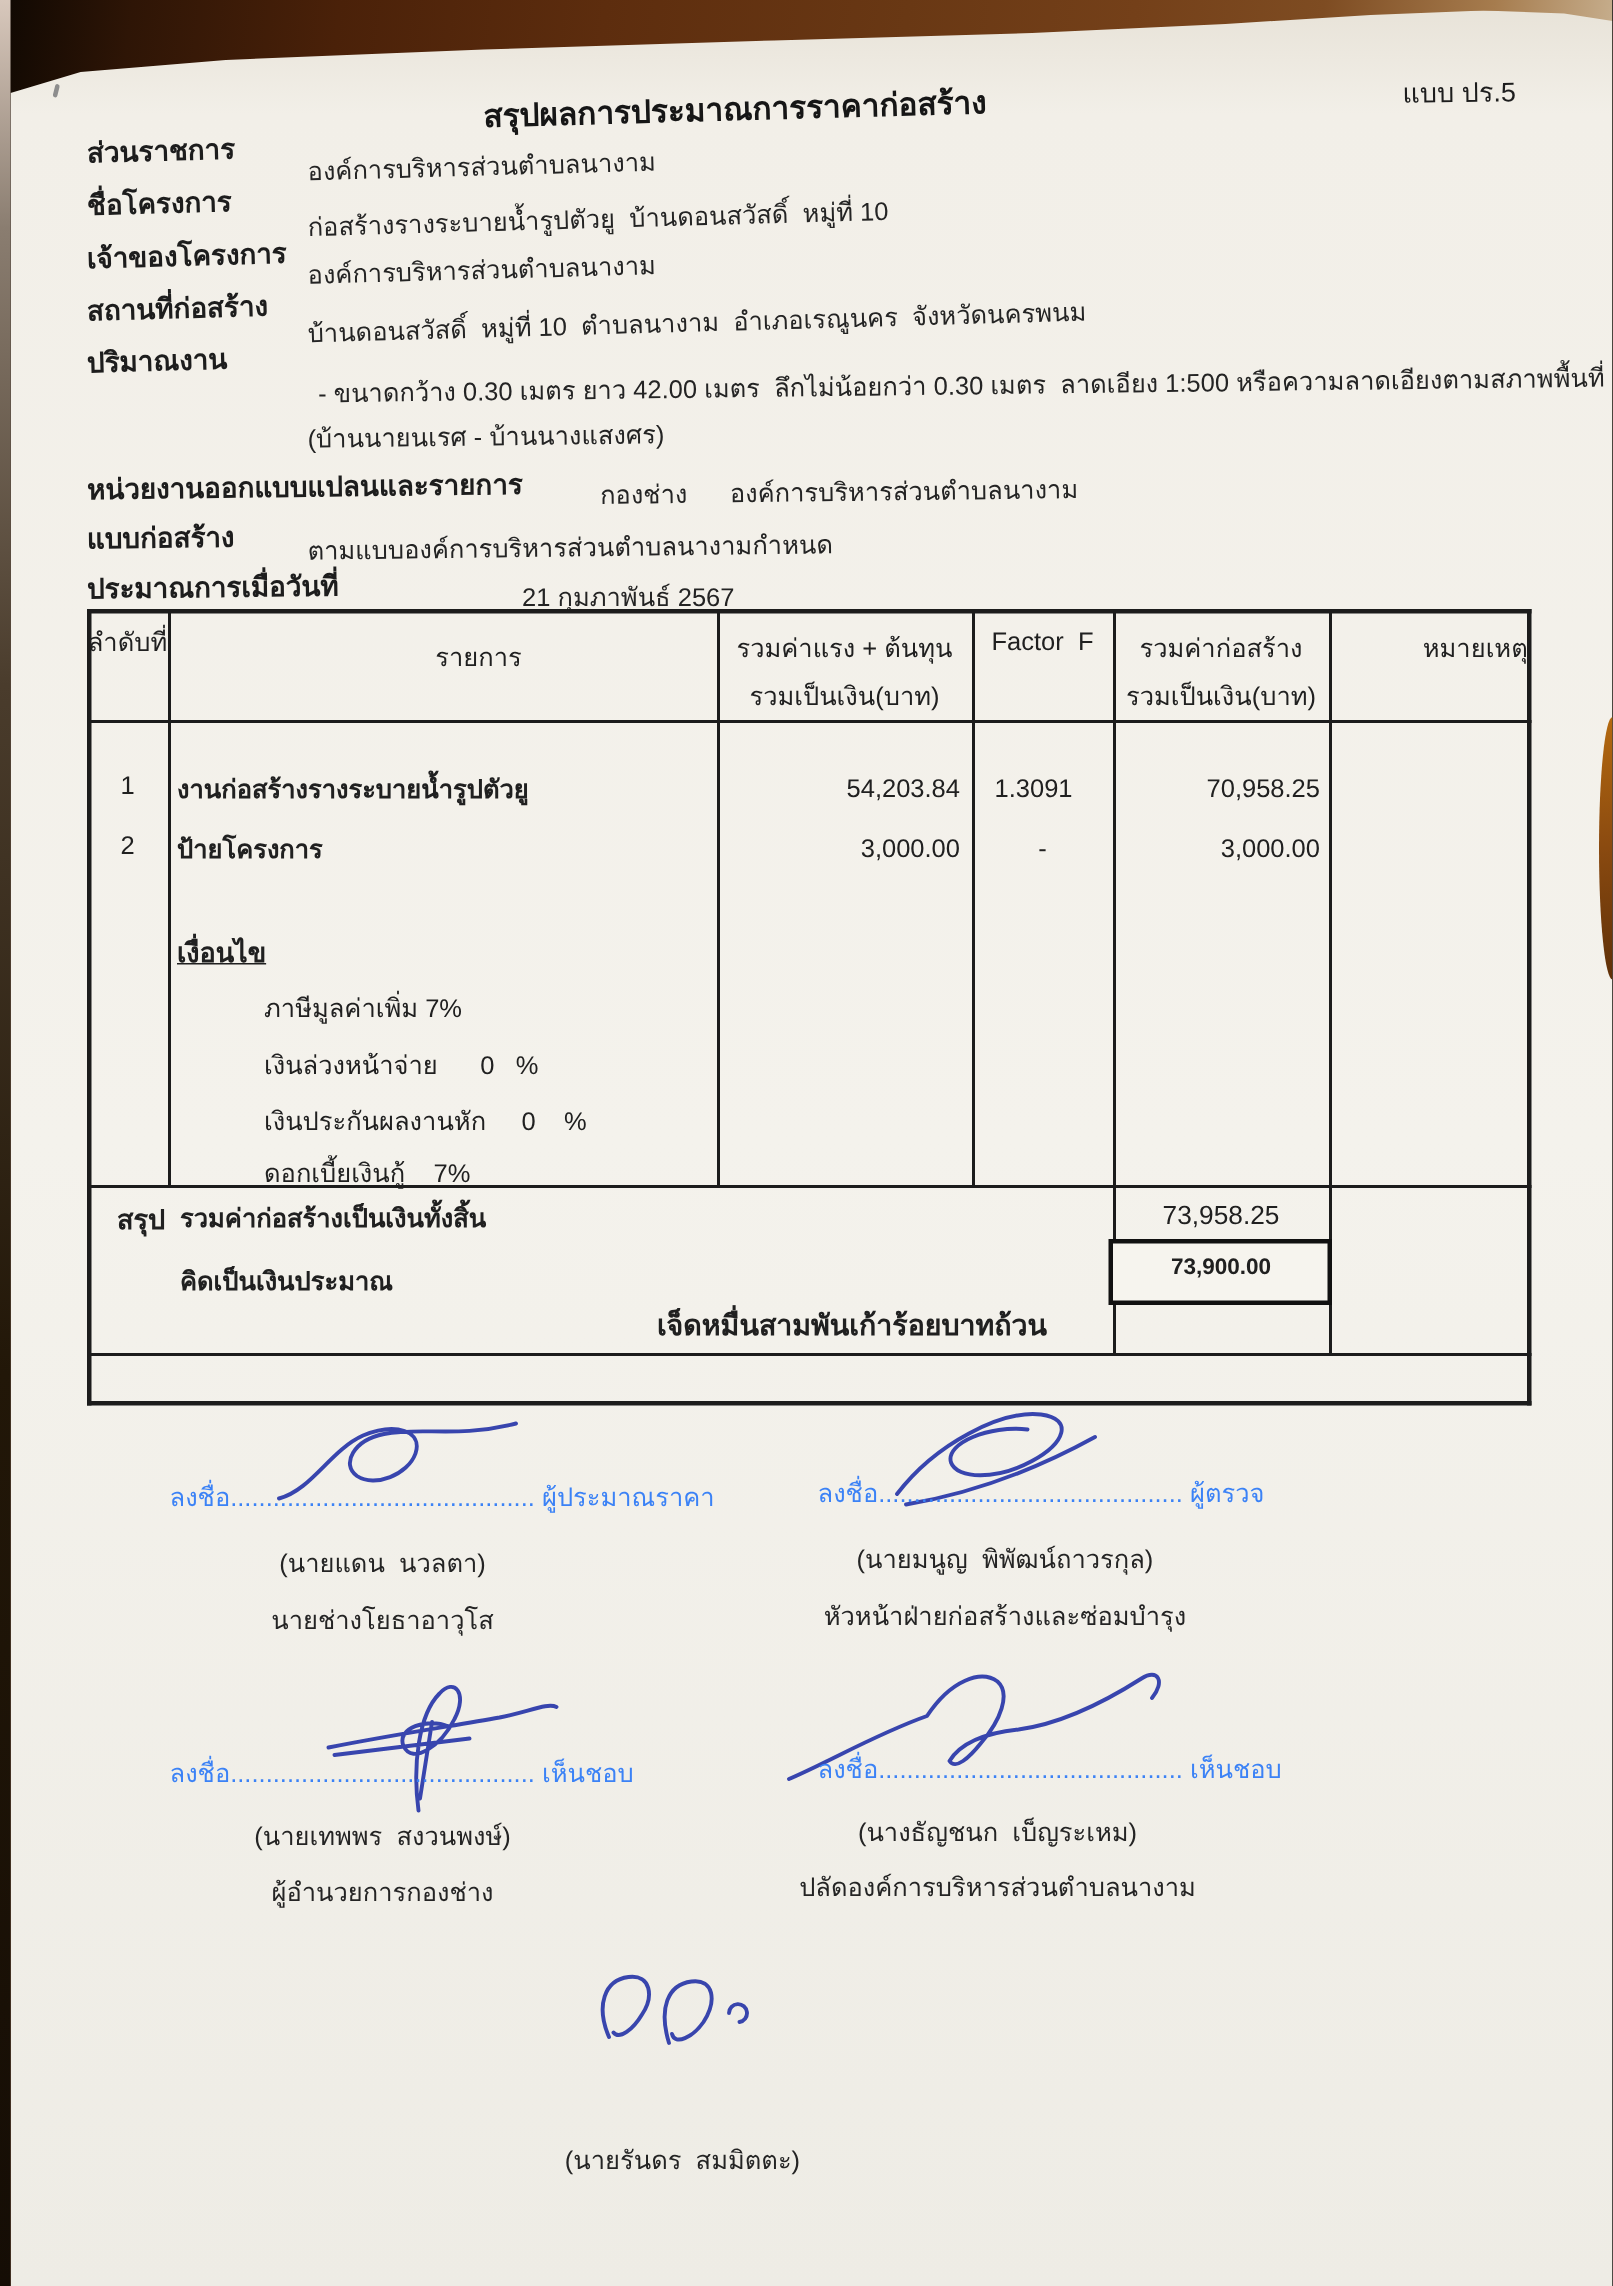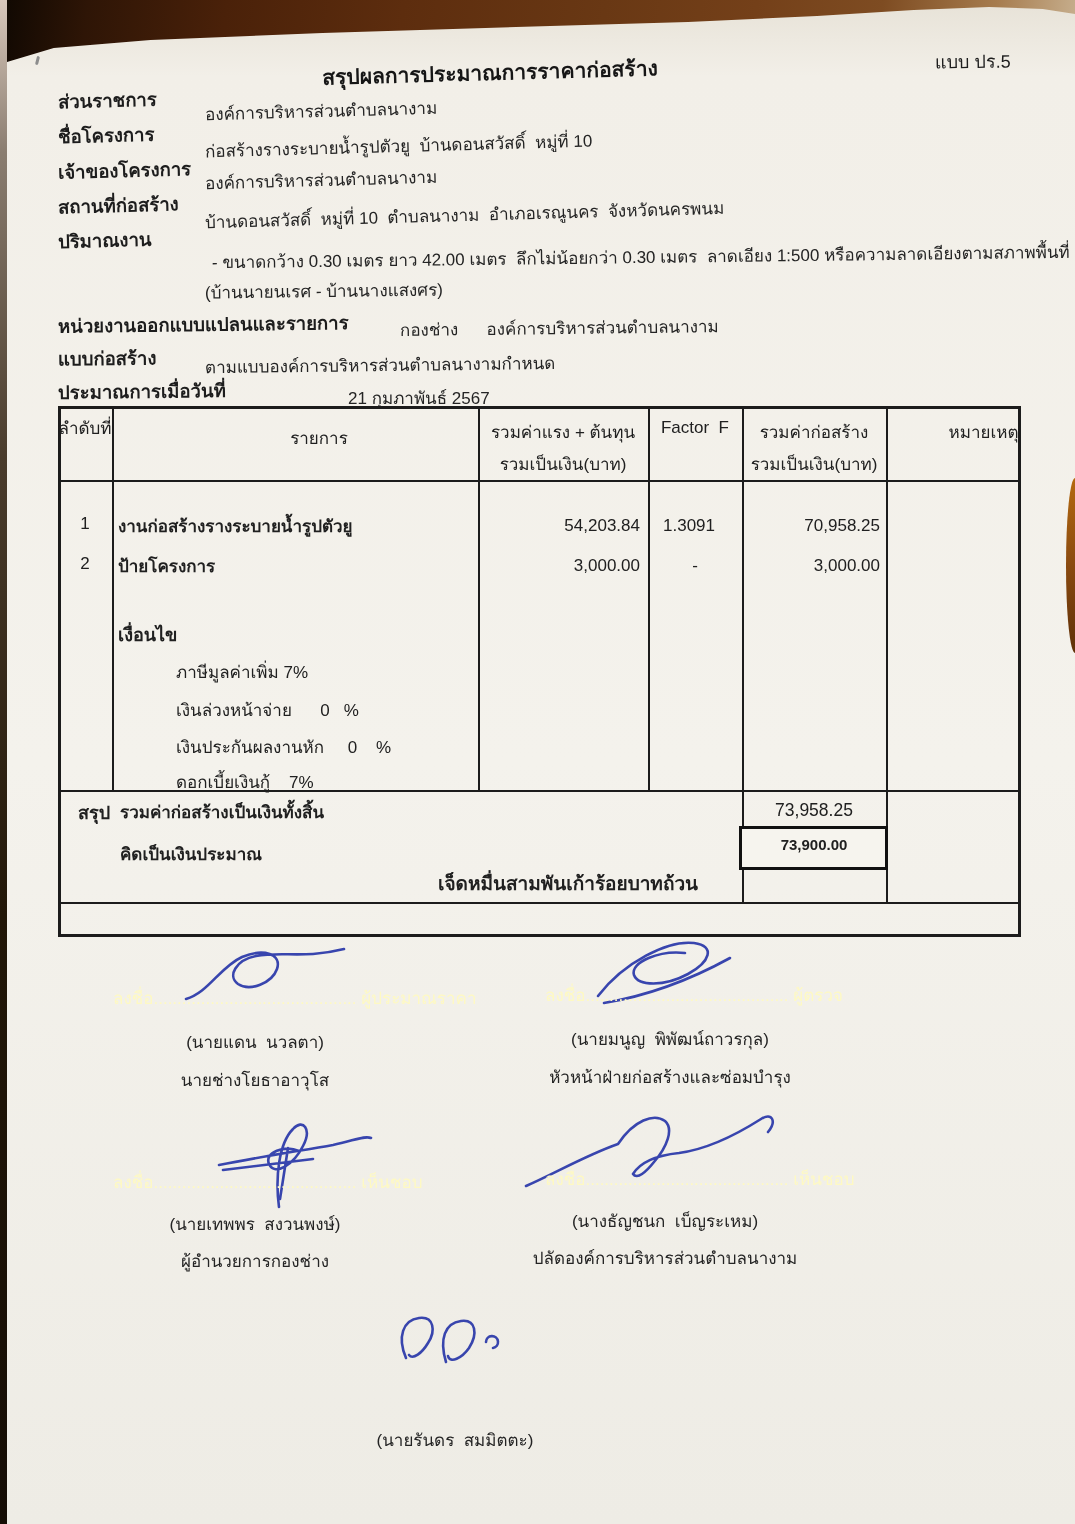--- a/index.html
+++ b/index.html
@@ -30,21 +30,21 @@
   
   .tbl{position:absolute;left:58px;top:406px;width:963px;height:531px;}
   .tbl .line{position:absolute;background:#1c1c1c;}
   .cell{position:absolute;font-size:17px;color:#202020;white-space:pre;}
   .cell.c{text-align:center;}
   .cell.r{text-align:right;}
   .cell.b{font-weight:bold;}
   .thickbox{position:absolute;border:3.5px solid #111;background:#f6f4ee;}
   .sum-val{font-size:17.5px;}
   
-  .sig-line{font-size:17px;color:#fef9c3;white-space:pre;}
+  .sig-line{font-size:17px;color:#3b82f6;white-space:pre;}
   .sig-name,.sig-pos{font-size:17px;color:#242424;text-align:center;white-space:pre;}
   .sig-svg{position:absolute;overflow:visible;}
   .sig-svg path{fill:none;stroke:#2836a8;stroke-width:2.6;stroke-linecap:round;
       stroke-linejoin:round;opacity:.92;}
 </style>
 </head>
 <body>
 
 <div class="stage">
   <div class="bg"></div>
@@ -116,21 +116,21 @@
       <div class="cell r" style="left:420px;top:110px;width:162px;">54,203.84</div>
       <div class="cell c" style="left:590px;top:110px;width:82px;">1.3091</div>
       <div class="cell r" style="left:684px;top:110px;width:138px;">70,958.25</div>
 
       <div class="cell c" style="left:0;top:148px;width:54px;">2</div>
       <div class="cell b" style="left:60px;top:146px;">ป้ายโครงการ</div>
       <div class="cell r" style="left:420px;top:150px;width:162px;">3,000.00</div>
       <div class="cell c" style="left:590px;top:150px;width:94px;">-</div>
       <div class="cell r" style="left:684px;top:150px;width:138px;">3,000.00</div>
 
-      <div class="cell b" style="left:60px;top:214px;font-size:18px;">เงื่อนไข</div>
+      <div class="cell b" style="left:60px;top:214px;font-size:18px;text-decoration:underline;">เงื่อนไข</div>
       <div class="cell" style="left:118px;top:252px;">ภาษีมูลค่าเพิ่ม 7%</div>
       <div class="cell" style="left:118px;top:290px;">เงินล่วงหน้าจ่าย      0   %</div>
       <div class="cell" style="left:118px;top:327px;">เงินประกันผลงานหัก     0    %</div>
       <div class="cell" style="left:118px;top:362px;">ดอกเบี้ยเงินกู้    7%</div>
 
       <div class="cell b" style="left:20px;top:392px;font-size:18px;">สรุป</div>
       <div class="cell b" style="left:62px;top:392px;">รวมค่าก่อสร้างเป็นเงินทั้งสิ้น</div>
       <div class="cell c sum-val" style="left:684px;top:394px;width:144px;">73,958.25</div>
       <div class="cell b" style="left:62px;top:434px;">คิดเป็นเงินประมาณ</div>
       <div class="thickbox" style="left:681px;top:420px;width:143px;height:38px;"></div>

